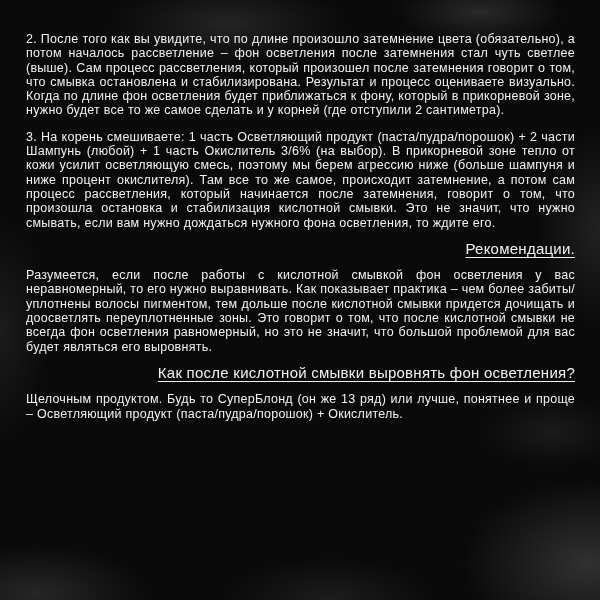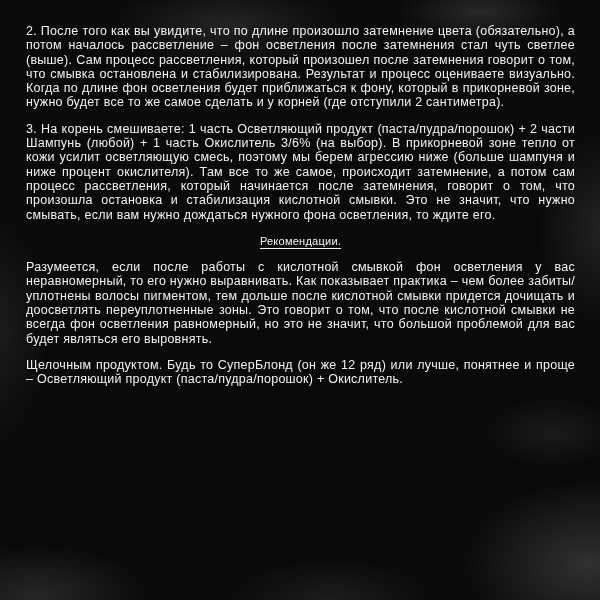--- a/index.html
+++ b/index.html
@@ -21,47 +21,48 @@
       radial-gradient(ellipse 150px 60px at 55% 100%, rgba(125,125,125,0.16), transparent 70%),
       radial-gradient(ellipse 180px 120px at 98% 94%, rgba(160,160,160,0.26), transparent 70%),
       radial-gradient(ellipse 100px 50px at 92% 72%, rgba(130,130,130,0.14), transparent 70%);
     font-family: "Liberation Sans", "DejaVu Sans", sans-serif;
     color: #f2f2f2;
   }
   .page {
     box-sizing: border-box;
     width: 600px;
     height: 597px;
-    padding: 24px 25px 8px 26px;
+    padding: 32px 25px 8px 26px;
   }
   .para {
     font-size: 12.5px;
     line-height: 14.3px;
     letter-spacing: 0.25px;
     text-align: justify;
     margin: 0 0 12px 0;
   }
   .heading {
-    font-size: 11px;
+    font-size: 15px;
     line-height: 14.3px;
     letter-spacing: 0.25px;
-    text-align: center;
+    text-align: right;
     margin: 0 0 12px 0;
     text-decoration: underline;
     text-underline-offset: 3px;
   }
 </style>
 </head>
 <body>
 
 <div class="page">
   <p class="para">2. После того как вы увидите, что по длине произошло затемнение цвета (обязательно), а потом началось рассветление – фон осветления после затемнения стал чуть светлее (выше). Сам процесс рассветления, который произошел после затемнения говорит о том, что смывка остановлена и стабилизирована. Результат и процесс оцениваете визуально. Когда по длине фон осветления будет приближаться к фону, который в прикорневой зоне, нужно будет все то же самое сделать и у корней (где отступили 2 сантиметра).</p>
 
   <p class="para">3. На корень смешиваете: 1 часть Осветляющий продукт (паста/пудра/порошок) + 2 части Шампунь (любой) + 1 часть Окислитель 3/6% (на выбор). В прикорневой зоне тепло от кожи усилит осветляющую смесь, поэтому мы берем агрессию ниже (больше шампуня и ниже процент окислителя). Там все то же самое, происходит затемнение, а потом сам процесс рассветления, который начинается после затемнения, говорит о том, что произошла остановка и стабилизация кислотной смывки. Это не значит, что нужно смывать, если вам нужно дождаться нужного фона осветления, то ждите его.</p>
 
   <p class="heading">Рекомендации.</p>
 
 
   <p class="para">Разумеется, если после работы с кислотной смывкой фон осветления у вас неравномерный, то его нужно выравнивать. Как показывает практика – чем более забиты/уплотнены волосы пигментом, тем дольше после кислотной смывки придется дочищать и доосветлять переуплотненные зоны. Это говорит о том, что после кислотной смывки не всегда фон осветления равномерный, но это не значит, что большой проблемой для вас будет являться его выровнять.</p>
 
+  <p class="heading">Как после кислотной смывки выровнять фон осветления?</p>
 
-  <p class="para">Щелочным продуктом. Будь то СуперБлонд (он же 12 ряд) или лучше, понятнее и проще – Осветляющий продукт (паста/пудра/порошок) + Окислитель.</p>
+  <p class="para">Щелочным продуктом. Будь то СуперБлонд (он же 13 ряд) или лучше, понятнее и проще – Осветляющий продукт (паста/пудра/порошок) + Окислитель.</p>
 </div>
 
 </body></html>

